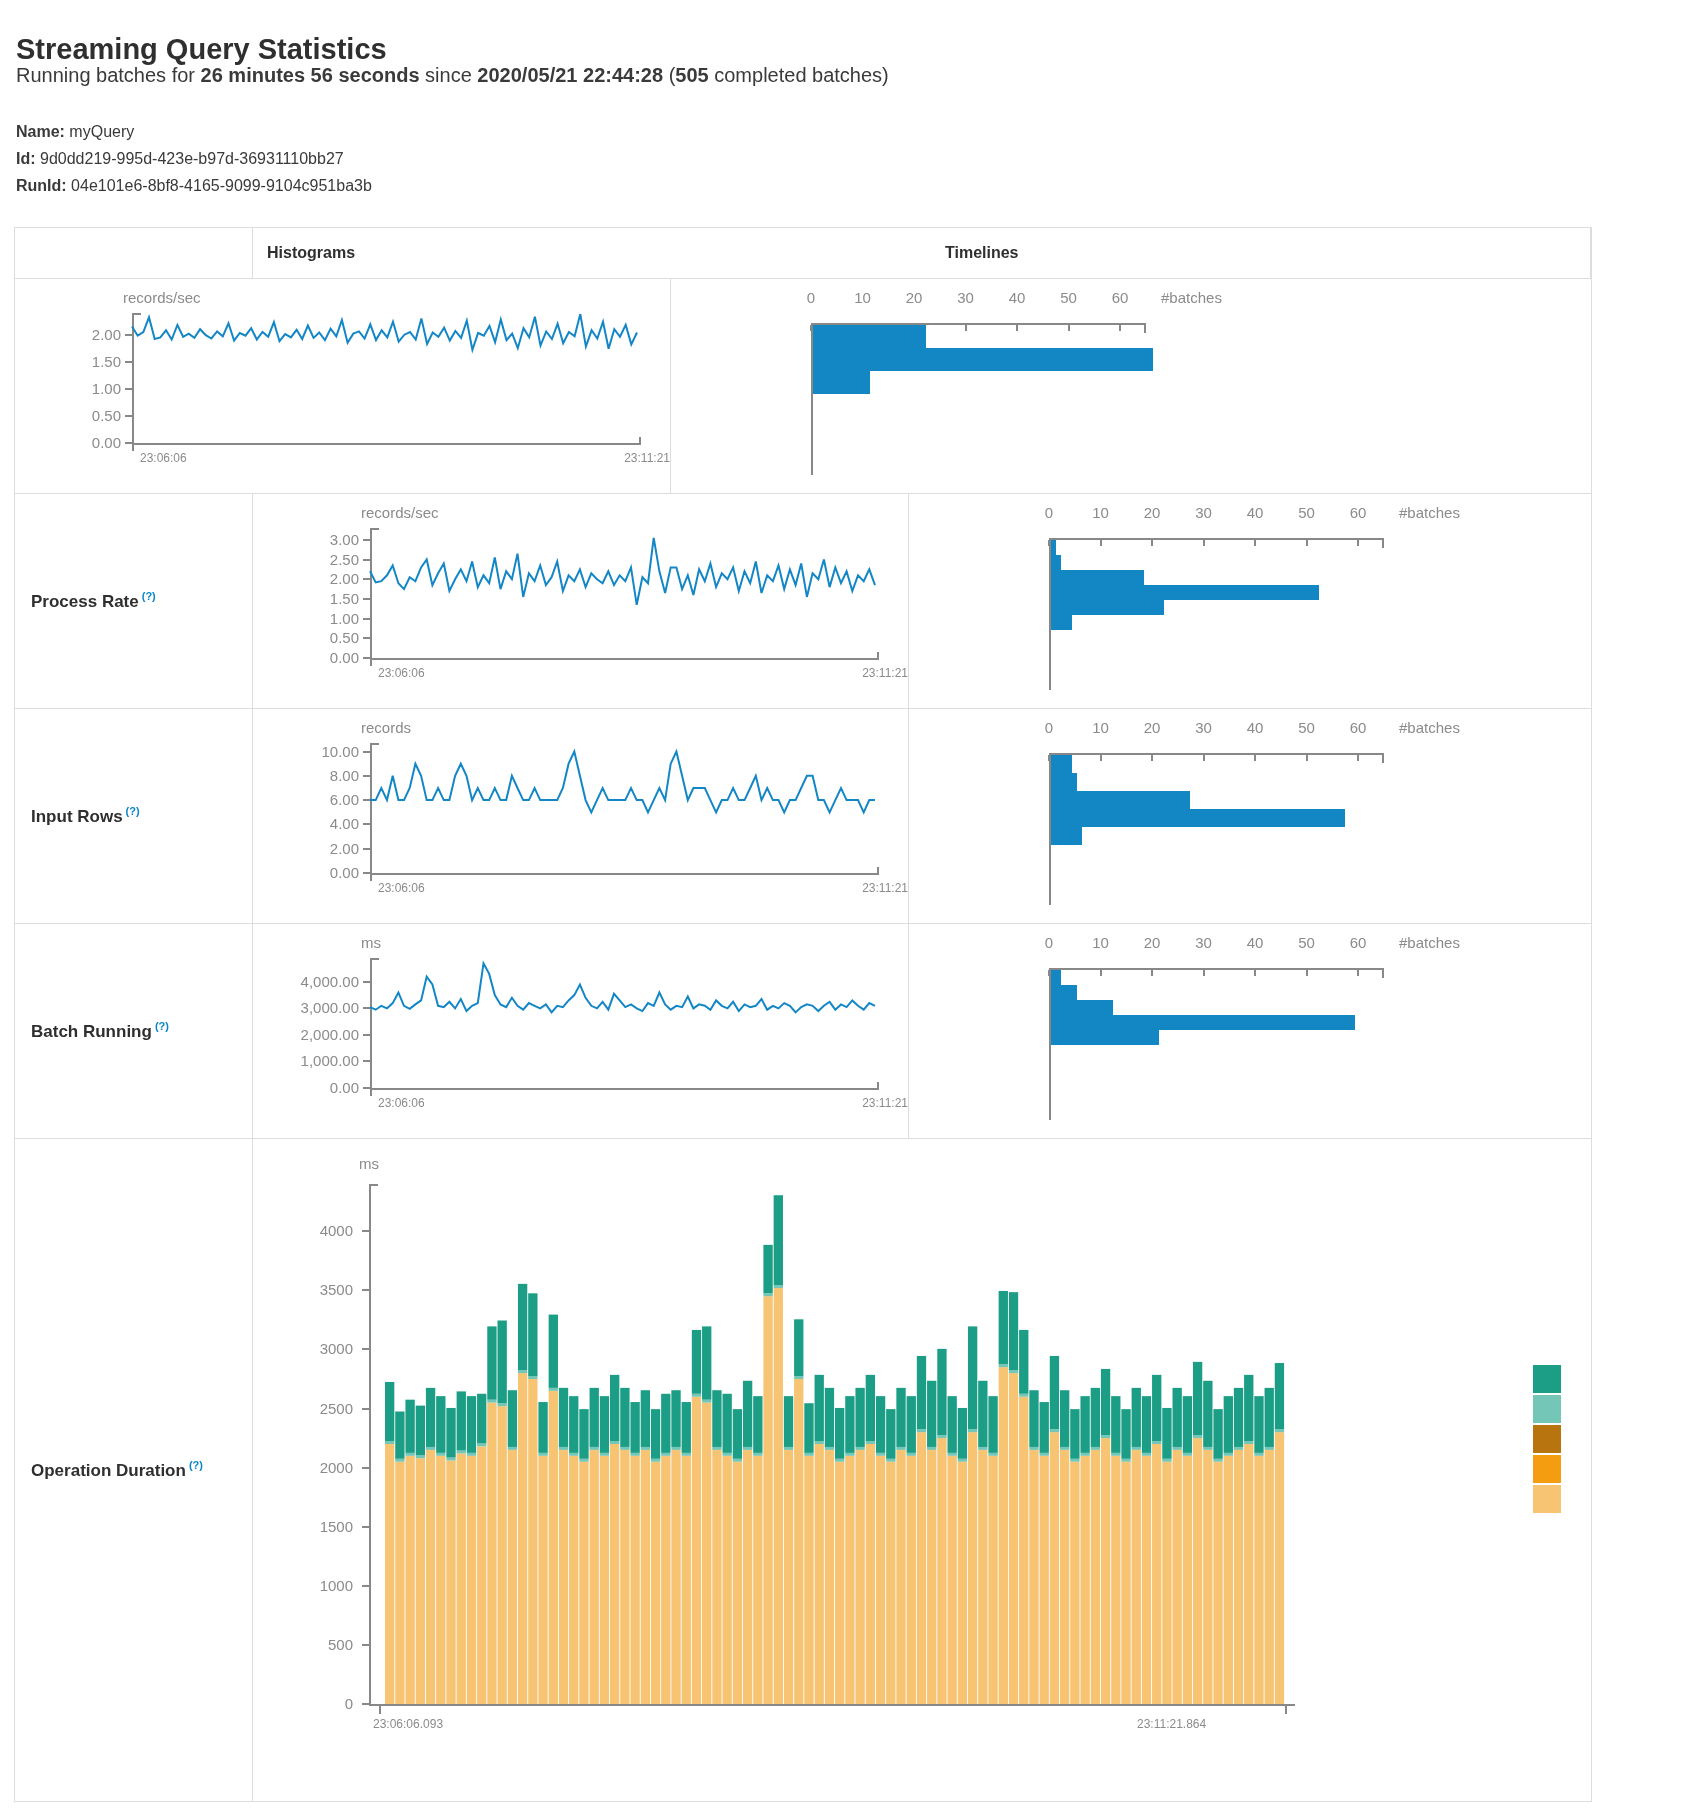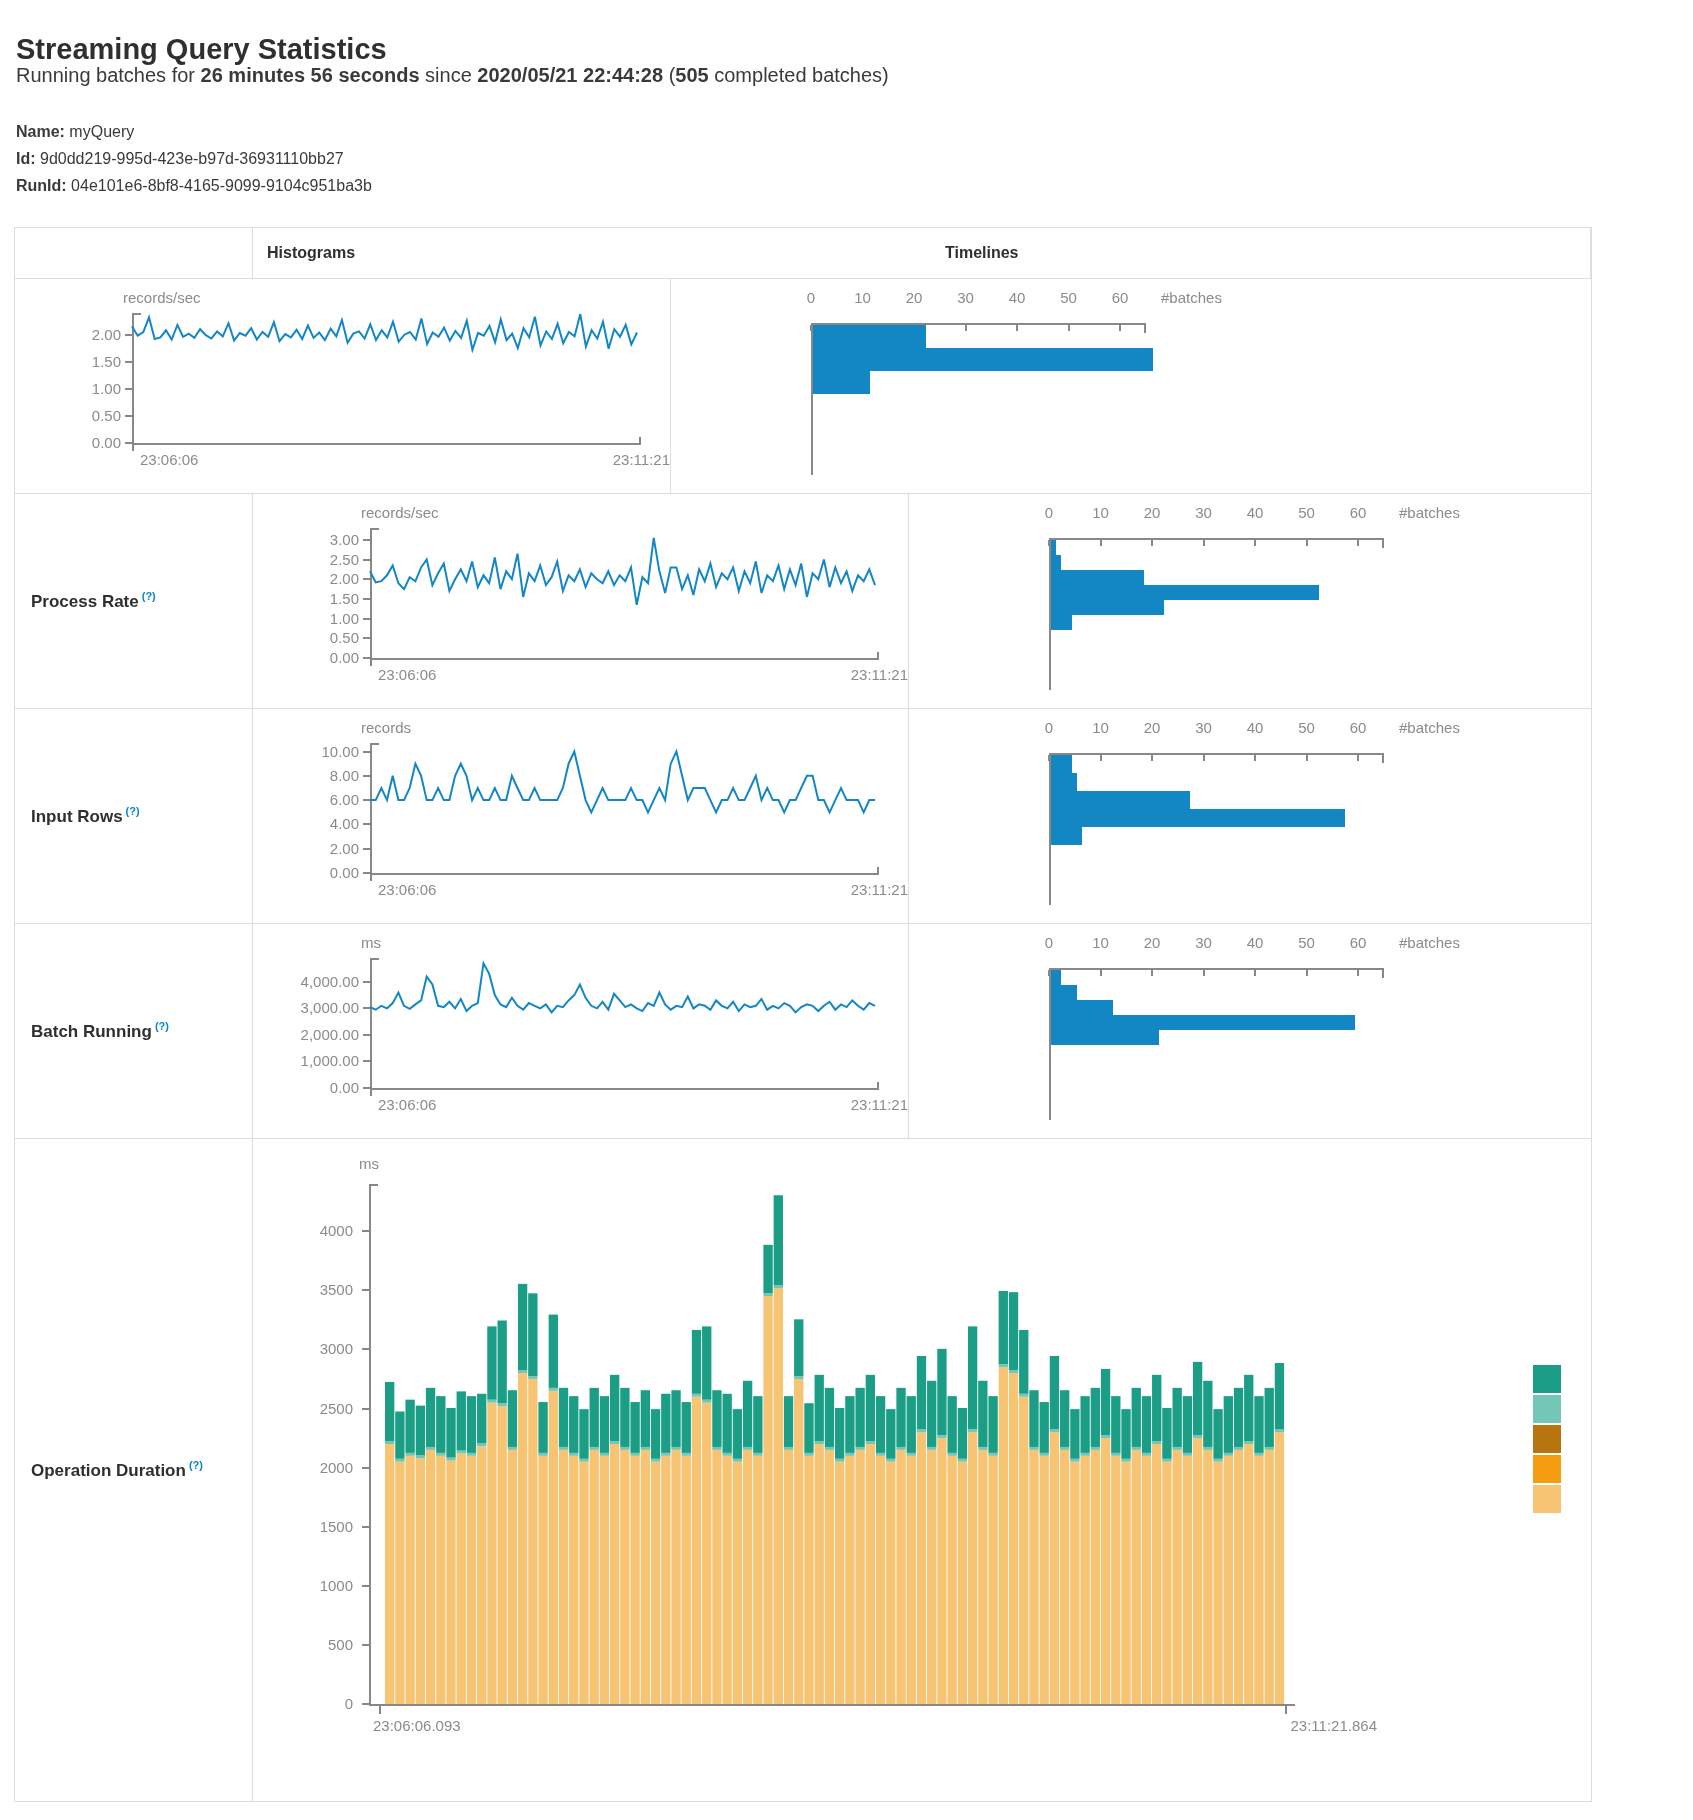--- a/index.html
+++ b/index.html
@@ -21,21 +21,21 @@
   .c-wide{flex:1;position:relative;}
   .hdr-cell-label{width:238px;border-right:1px solid #ddd;box-sizing:border-box;flex:none;}
   .hdr-cell{display:flex;align-items:center;font-size:16px;font-weight:700;color:#2f2f2f;}
   .hdr-timelines{width:656px;border-right:1px solid #ddd;box-sizing:border-box;flex:none;padding-left:10px;}
   .hdr-hist{flex:1;padding-left:14px;}
   .row-label{font-size:17px;font-weight:700;color:#2f2f2f;}
   .help{color:#0a85c9;font-size:11px;font-weight:700;vertical-align:super;margin-left:3px;}
   .unit-label{position:absolute;font-size:15px;color:#8b8b8b;}
   .ytick-label{position:absolute;font-size:15px;color:#8b8b8b;text-align:right;width:106px;left:0;}
   .ytick-label.op{width:100px;}
-  .xlab{position:absolute;font-size:15px;color:#8b8b8b;}
+  .xlab{position:absolute;font-size:12px;color:#8b8b8b;}
   .axisline{position:absolute;background:#888;}
   .tickdash{position:absolute;background:#888;}
   .htick{position:absolute;font-size:15px;color:#8b8b8b;transform:translateX(-50%);}
   .histbar{position:absolute;}
   .legend{position:absolute;}
   .legend .sw{width:28px;height:28px;margin-bottom:2px;}
   svg{position:absolute;overflow:visible;}
 </style>
 </head>
 <body>
@@ -277,21 +277,21 @@
       </div>
   </div>
 
   <div class="t-row op-row">
     <div class="c-label">
       <span class="row-label"><span>Operation Duration</span><span class="help">(?)</span></span>
     </div>
     <div class="c-wide" id="opchart">
       <span class="unit-label" style="left:106px;top:16px;">ms</span>
       <span class="xlab" style="left:120px;top:578px;">23:06:06.093</span>
-      <span class="xlab" style="left:924px;top:578px;width:200px;text-align:right;">23:11:21.864</span>
+      <span class="xlab" style="left:884px;top:578px;width:200px;">23:11:21.864</span>
       <div class="legend" style="left:1280px;top:226px;" id="oplegend">
           <div class="sw" style="background: rgb(27, 158, 133);"></div>
           <div class="sw" style="background: rgb(116, 199, 182);"></div>
           <div class="sw" style="background: rgb(184, 117, 15);"></div>
           <div class="sw" style="background: rgb(245, 157, 17);"></div>
           <div class="sw" style="background: rgb(247, 196, 115);"></div>
         </div>
     <div class="ytick-label op" style="top: 83.2727px;">4000</div>
         <div class="tickdash" style="left: 109px; top: 91.2727px; width: 7px; height: 2px;"></div>
         <div class="ytick-label op" style="top: 142.364px;">3500</div>

